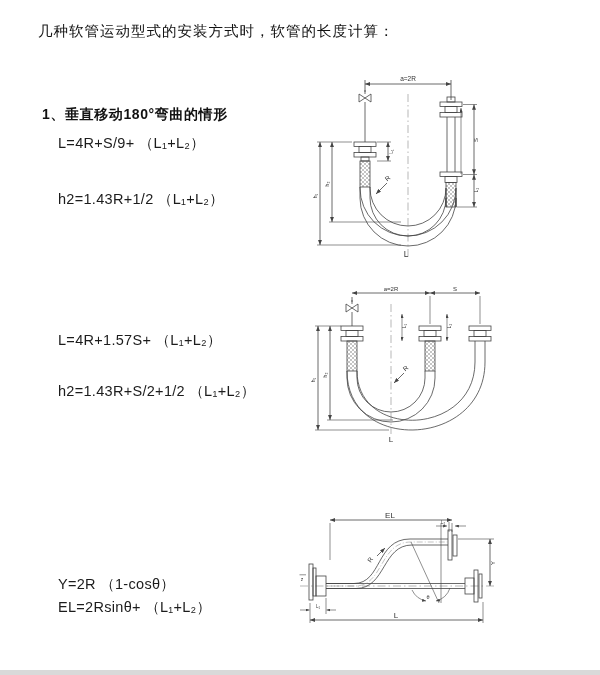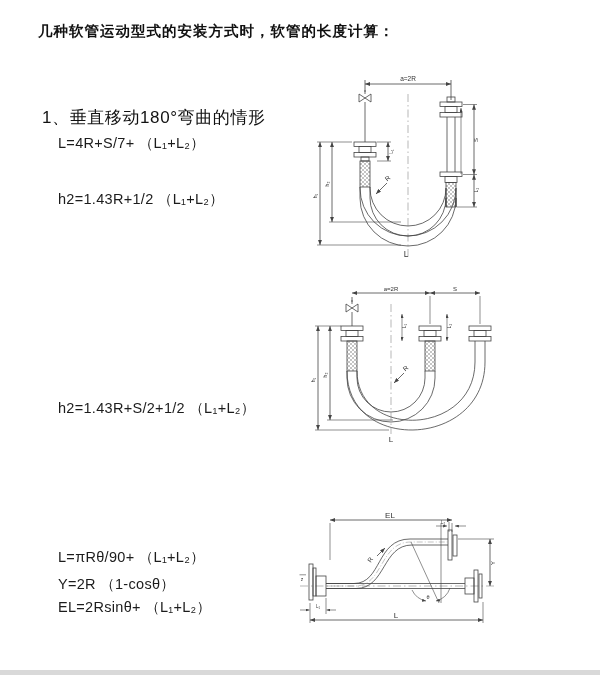--- a/index.html
+++ b/index.html
@@ -2,51 +2,51 @@
 <html><head>
 <meta charset="utf-8">
 <style>
   html,body{margin:0;padding:0;background:#888;}
   .page{
     position:relative;width:600px;height:675px;background:#ffffff;
     font-family:"Liberation Sans","DejaVu Sans",sans-serif;color:#1a1a1a;
     overflow:hidden;margin:0 auto;
   }
   .title{
-    position:absolute;left:38px;top:22px;font-size:14.5px;font-weight:bold;
+    position:absolute;left:38px;top:22px;font-size:14.5px;font-weight:normal;
     letter-spacing:1px;color:#111;white-space:nowrap;
   }
   .sec-heading{
-    position:absolute;left:42px;font-size:17px;font-weight:normal;color:#111;
+    position:absolute;left:42px;font-size:14px;font-weight:bold;color:#111;
     letter-spacing:0.6px;white-space:nowrap;
   }
   .formula{
     position:absolute;left:58px;font-size:14.5px;color:#1c1c1c;
     letter-spacing:0.3px;white-space:nowrap;
   }
   .diagram{position:absolute;}
   svg text{font-family:"Liberation Sans","DejaVu Sans",sans-serif;fill:#333;}
   .bottom-edge{
     position:absolute;left:0;bottom:0;width:600px;height:5px;background:#d9d9d9;
   }
 </style>
 </head>
 <body>
 
 <div class="page">
 
   <div class="title">几种软管运动型式的安装方式时，软管的长度计算：</div>
 
   <div class="sec-heading" style="top:106px">1、垂直移动180°弯曲的情形</div>
-  <div class="formula" style="top:134px">L=4R+S/7+ （L₁+L₂）</div>
+  <div class="formula" style="top:134px">L=4R+S/9+ （L₁+L₂）</div>
   <div class="formula" style="top:190px">h2=1.43R+1/2 （L₁+L₂）</div>
 
-  <div class="formula" style="top:399px">h2=1.43R+S/2+1/2 （L₁+L₂）</div>
-
-  <div class="formula" style="top:548px">L=πRθ/90+ （L₁+L₂）</div>
+  <div class="formula" style="top:331px">L=4R+1.57S+ （L₁+L₂）</div>
+  <div class="formula" style="top:382px">h2=1.43R+S/2+1/2 （L₁+L₂）</div>
+
   <div class="formula" style="top:575px">Y=2R （1-cosθ）</div>
   <div class="formula" style="top:598px">EL=2Rsinθ+ （L₁+L₂）</div>
 
   <svg class="diagram" style="left:303px;top:70px" width="195" height="195" viewBox="0 0 195 195">
     <defs>
       <marker id="ar1" markerWidth="7" markerHeight="5" refX="6.5" refY="2.5" orient="auto-start-reverse">
         <path d="M0,0 L6.5,2.5 L0,5 z" fill="#444"></path>
       </marker>
       <pattern id="ht1" width="4" height="4" patternUnits="userSpaceOnUse">
         <path d="M0,0 L4,4 M4,0 L0,4" stroke="#888" stroke-width="0.5"></path>

